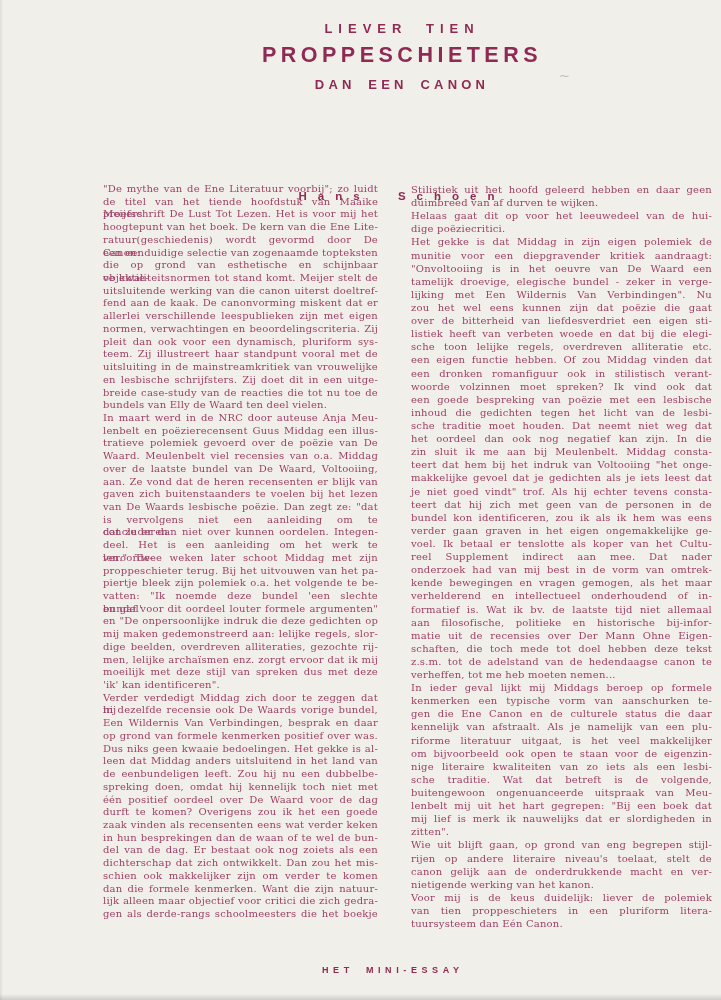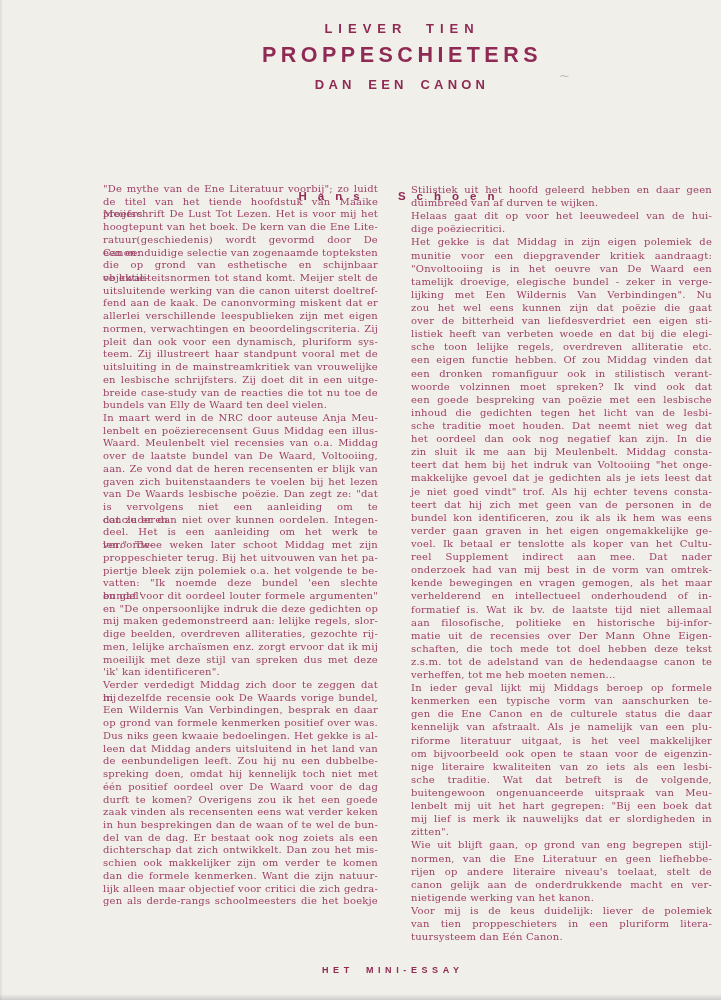--- a/index.html
+++ b/index.html
@@ -158,20 +158,21 @@
         <div class="line">allerlei verschillende leespublieken zijn met eigen</div>
         <div class="line">normen, verwachtingen en beoordelingscriteria. Zij</div>
         <div class="line">pleit dan ook voor een dynamisch, pluriform sys-</div>
         <div class="line">teem. Zij illustreert haar standpunt vooral met de</div>
         <div class="line">uitsluiting in de mainstreamkritiek van vrouwelijke</div>
         <div class="line">en lesbische schrijfsters. Zij doet dit in een uitge-</div>
         <div class="line">breide case-study van de reacties die tot nu toe de</div>
         <div class="line para-end">bundels van Elly de Waard ten deel vielen.</div>
         <div class="line">In maart werd in de NRC door auteuse Anja Meu-</div>
         <div class="line">lenbelt en poëzierecensent Guus Middag een illus-</div>
+        <div class="line">tratieve polemiek gevoerd over de poëzie van De</div>
         <div class="line">Waard. Meulenbelt viel recensies van o.a. Middag</div>
         <div class="line">over de laatste bundel van De Waard, Voltooiing,</div>
         <div class="line">aan. Ze vond dat de heren recensenten er blijk van</div>
         <div class="line">gaven zich buitenstaanders te voelen bij het lezen</div>
         <div class="line">van De Waards lesbische poëzie. Dan zegt ze: "dat</div>
         <div class="line">is vervolgens niet een aanleiding om te concluderen</div>
         <div class="line">dat ze er dan niet over kunnen oordelen. Integen-</div>
         <div class="line">deel. Het is een aanleiding om het werk te veroorde-</div>
         <div class="line">len." Twee weken later schoot Middag met zijn</div>
         <div class="line">proppeschieter terug. Bij het uitvouwen van het pa-</div>
@@ -248,21 +249,20 @@
         <div class="line">kennelijk van afstraalt. Als je namelijk van een plu-</div>
         <div class="line">riforme literatuur uitgaat, is het veel makkelijker</div>
         <div class="line">om bijvoorbeeld ook open te staan voor de eigenzin-</div>
         <div class="line">nige literaire kwaliteiten van zo iets als een lesbi-</div>
         <div class="line">sche traditie. Wat dat betreft is de volgende,</div>
         <div class="line">buitengewoon ongenuanceerde uitspraak van Meu-</div>
         <div class="line">lenbelt mij uit het hart gegrepen: "Bij een boek dat</div>
         <div class="line">mij lief is merk ik nauwelijks dat er slordigheden in</div>
         <div class="line para-end">zitten".</div>
         <div class="line">Wie uit blijft gaan, op grond van eng begrepen stijl-</div>
-        <div class="line">normen, van die Ene Literatuur en geen liefhebbe-</div>
         <div class="line">rijen op andere literaire niveau's toelaat, stelt de</div>
         <div class="line">canon gelijk aan de onderdrukkende macht en ver-</div>
         <div class="line para-end">nietigende werking van het kanon.</div>
         <div class="line">Voor mij is de keus duidelijk: liever de polemiek</div>
         <div class="line">van tien proppeschieters in een pluriform litera-</div>
         <div class="line para-end">tuursysteem dan Eén Canon.</div>
       </div>
   </div>
 
   <div class="footer-label">HET MINI-ESSAY</div>

